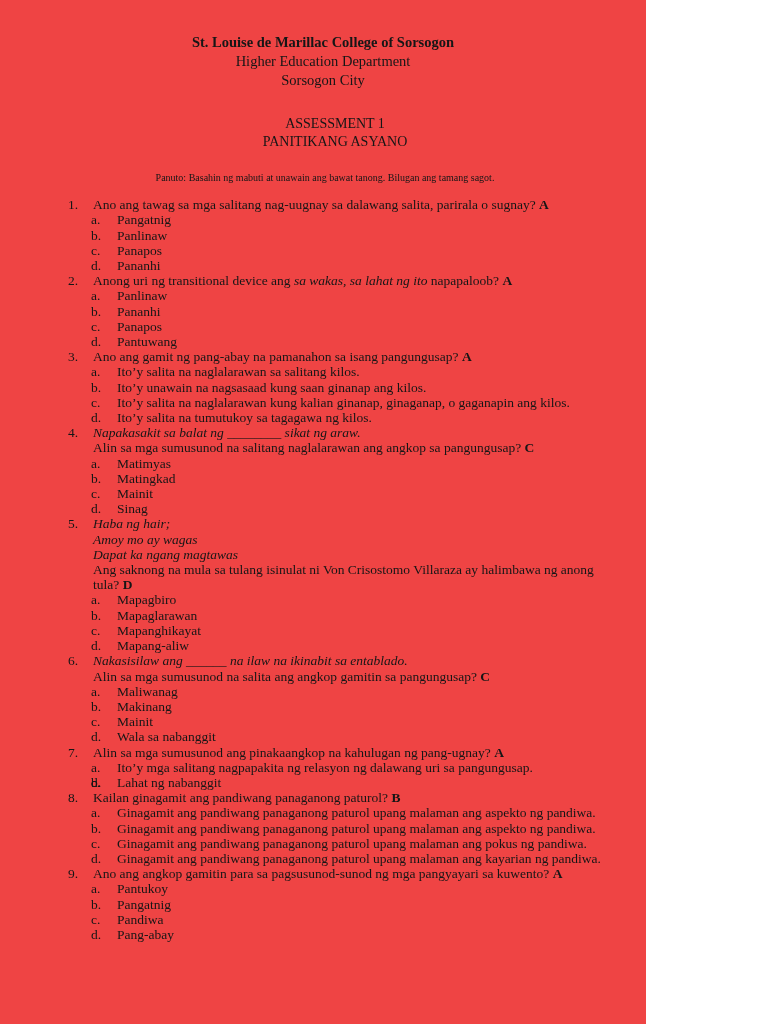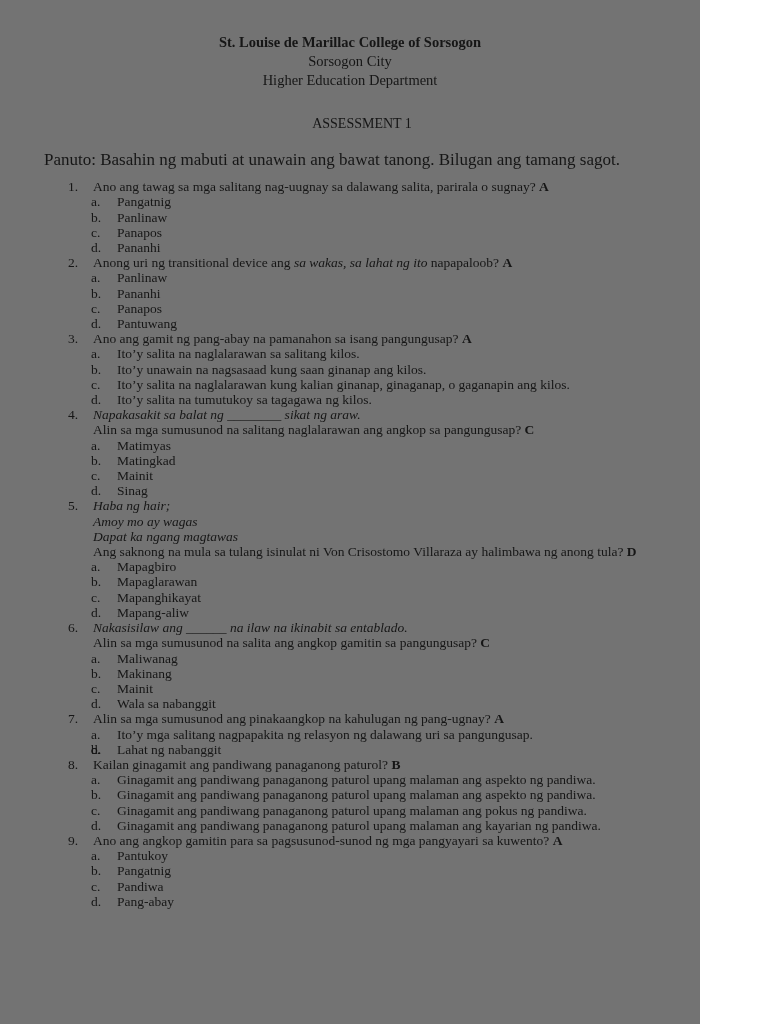--- a/index.html
+++ b/index.html
@@ -8,45 +8,46 @@
     background: #ffffff;
   }
   body {
     width: 768px;
     height: 1024px;
     font-family: "Liberation Serif", "DejaVu Serif", serif;
     color: #161616;
     overflow: hidden;
   }
   .page {
-    width: 700px;
+    width: 646px;
     height: 1024px;
-    background: #737373;
+    background: #ef4444;
     box-sizing: border-box;
   }
   .doc-header {
     padding-top: 33px;
     text-align: center;
     font-size: 14.5px;
     line-height: 19px;
   }
   .school {
     font-weight: bold;
   }
   .title-block {
     margin-top: 25px;
     text-align: center;
     font-size: 14px;
     line-height: 18px;
     padding-left: 24px;
   }
   .instructions {
     margin: 19px 40px 0 44px;
-    font-size: 17px;
+    font-size: 10px;
     line-height: 15.2px;
+    text-align: center;
   }
   .questions {
     margin-top: 12px;
     font-size: 13.5px;
     line-height: 15.2px;
   }
   .line {
     position: relative;
     padding-left: 93px;
     padding-right: 30px;
@@ -69,26 +70,27 @@
   }
   i { font-style: italic; }
 </style>
 </head>
 <body>
 
 <div class="page">
 
   <div class="doc-header">
     <div class="school">St. Louise de Marillac College of Sorsogon</div>
+    <div>Higher Education Department</div>
     <div>Sorsogon City</div>
-    <div>Higher Education Department</div>
   </div>
 
   <div class="title-block">
     <div>ASSESSMENT 1</div>
+    <div>PANITIKANG ASYANO</div>
   </div>
 
   <div class="instructions">Panuto: Basahin ng mabuti at unawain ang bawat tanong. Bilugan ang tamang sagot.</div>
 
   <div class="questions" id="questions">
       <div class="question">
         <div class="line q-line"><span class="qnum">1.</span><span><span>Ano ang tawag sa mga salitang nag-uugnay sa dalawang salita, parirala o sugnay? </span><b class="ans">A</b></span></div>
         <div class="line opt-line"><span class="oletter">a.</span><span>Pangatnig</span></div>
         <div class="line opt-line"><span class="oletter">b.</span><span>Panlinaw</span></div>
         <div class="line opt-line"><span class="oletter">c.</span><span>Panapos</span></div>

